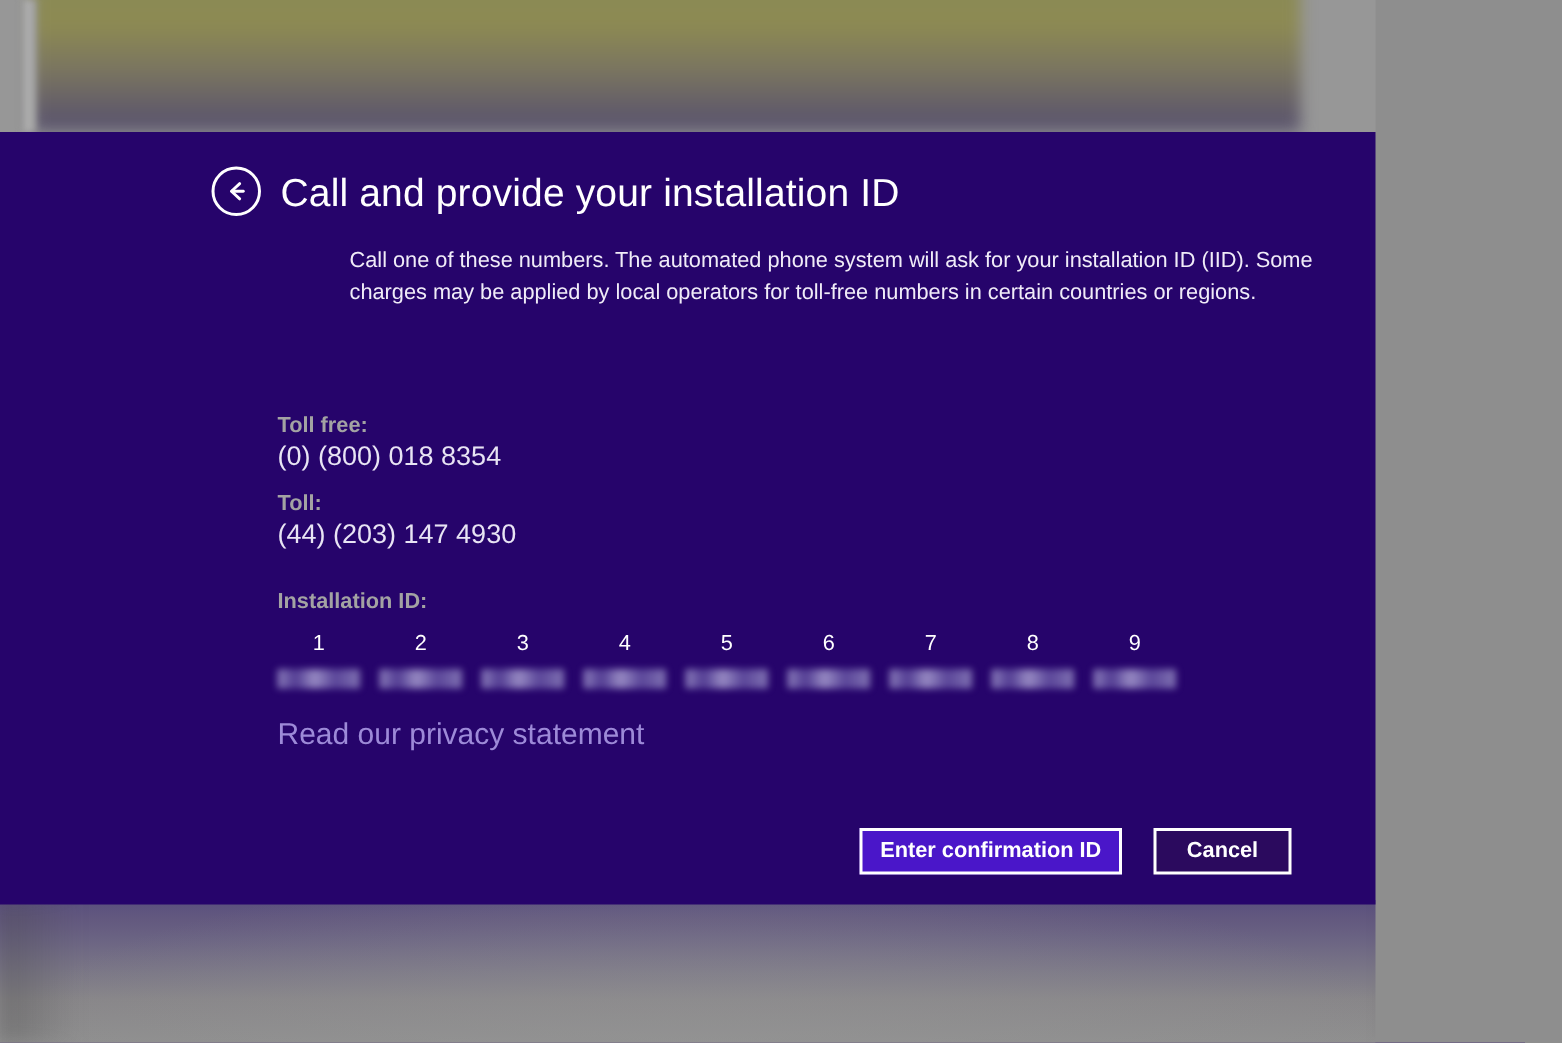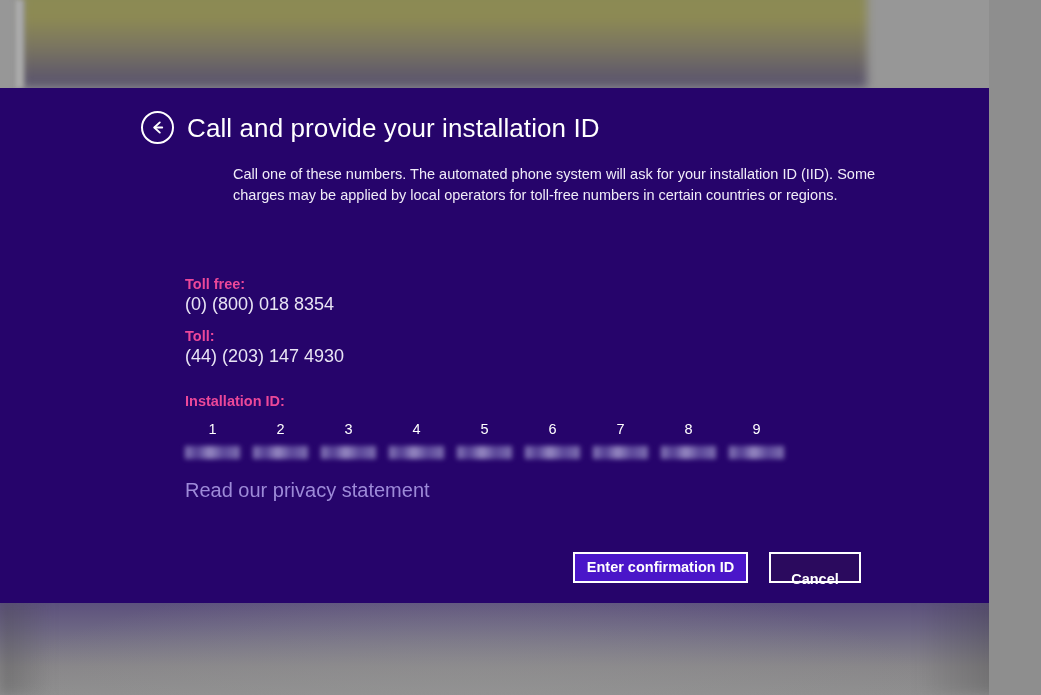--- a/index.html
+++ b/index.html
@@ -7,21 +7,21 @@
   html, body {
     width: 1041px;
     height: 695px;
     overflow: hidden;
     font-family: "Liberation Sans", "DejaVu Sans", sans-serif;
     background: #8e8e8e;
   }
 
   #screen {
     position: relative;
-    width: 989px;
+    width: 917px;
     height: 695px;
     overflow: hidden;
   }
 
   
   .backdrop {
     position: absolute;
     inset: 0;
     background: #949494;
   }
@@ -145,21 +145,21 @@
     line-height: 21px;
     color: #f0ecf8;
     width: 665px;
     font-weight: 400;
     margin-left: 48px;
   }
 
   .section-label {
     font-size: 14.5px;
     font-weight: 700;
-    color: #ec4899;
+    color: #a3a3a3;
     line-height: 20px;
   }
 
   .section-value {
     font-size: 18px;
     font-weight: 400;
     color: #e8e4f4;
     line-height: 20px;
   }
 
@@ -237,21 +237,21 @@
 
   .btn-primary {
     background: #4a16c9;
     width: 175px;
     padding: 0;
   }
 
   .btn-secondary {
     background: #2b0a5e;
     width: 92px;
-    padding: 12px;
+    padding: 0;
   }
 </style>
 </head>
 <body>
 
 <div id="screen">
 
   <div class="backdrop">
     <div class="backdrop-top"></div>
     <div class="backdrop-window"></div>

